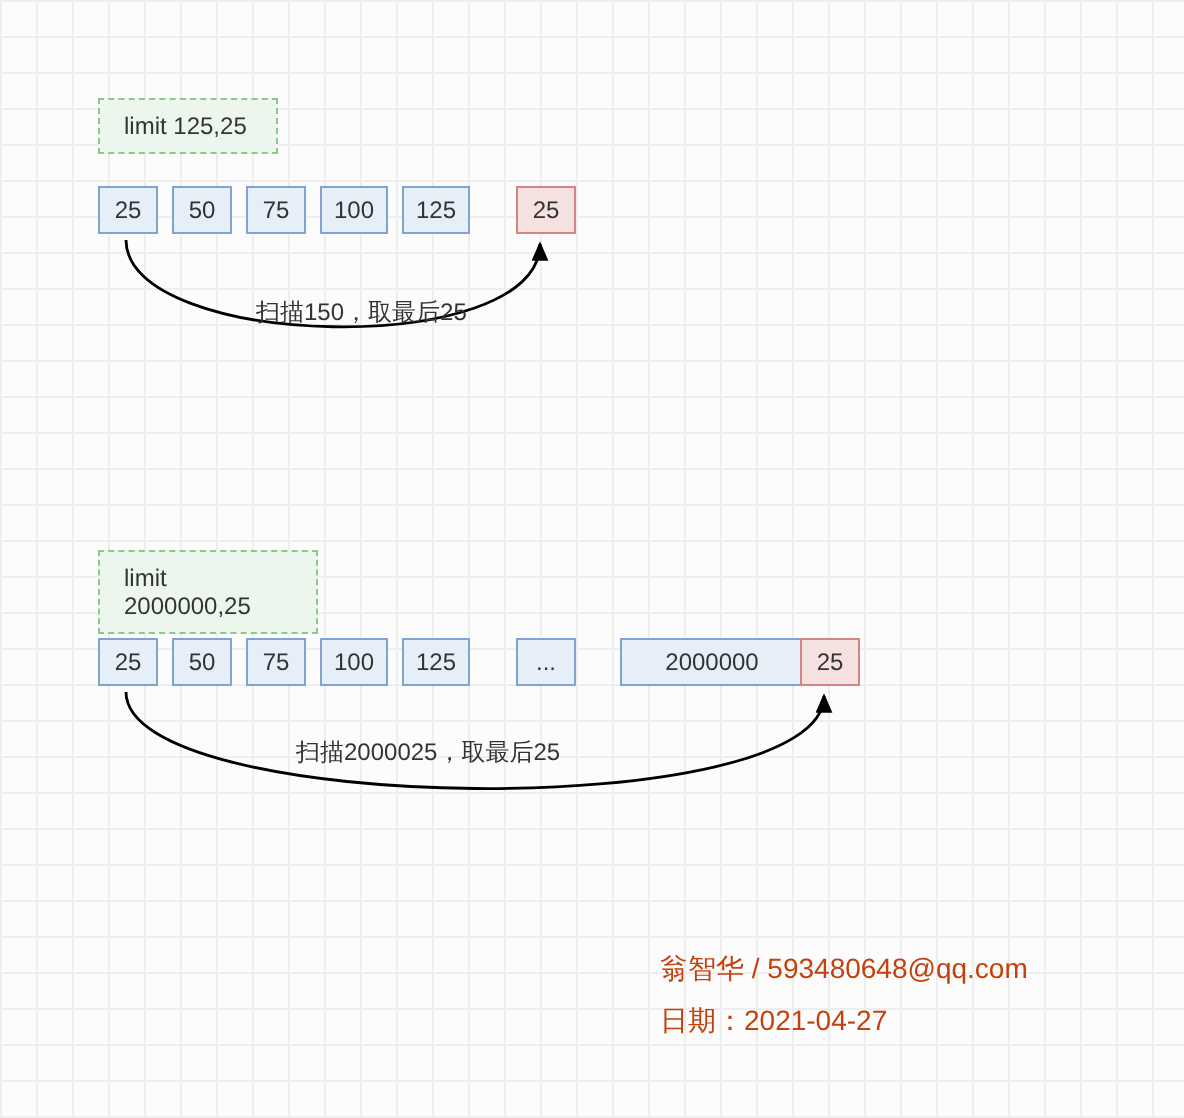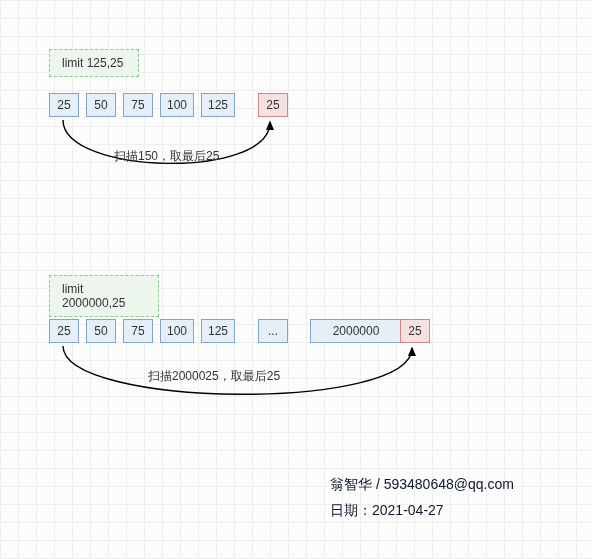--- a/index.html
+++ b/index.html
@@ -46,21 +46,21 @@
     height: 24px;
   }
   .caption {
     position: absolute;
     font-size: 12px;
     color: #333;
   }
   .credit {
     position: absolute;
     font-size: 14px;
-    color: #0f172a;
+    color: #c2410c;
   }
   svg.arrow {
     position: absolute;
     overflow: visible;
     pointer-events: none;
   }
 </style>
 </head>
 <body>
 
@@ -76,21 +76,21 @@
 
 <svg class="arrow" style="left:0; top:0;" width="592" height="250">
   <defs>
     <marker id="ah1" markerWidth="8" markerHeight="8" refX="6" refY="3" orient="auto">
       <path d="M0,0 L7,3 L0,6 Z" fill="#000"></path>
     </marker>
   </defs>
   <path d="M 63 120 C 63 175, 270 180, 270 122" fill="none" stroke="#000" stroke-width="1.4" marker-end="url(#ah1)"></path>
 </svg>
 
-<div class="caption" style="left:114px; top:148px;text-align:center;">扫描150，取最后25</div>
+<div class="caption" style="left:128px; top:148px;text-align:center;">扫描150，取最后25</div>
 
 <div class="limit-label" style="left:49px; top:275px; width:110px;">limit 2000000,25</div>
 
 <div class="box-blue" style="left:49px; top:319px; width:30px;">25</div>
 <div class="box-blue" style="left:86px; top:319px; width:30px;">50</div>
 <div class="box-blue" style="left:123px; top:319px; width:30px;">75</div>
 <div class="box-blue" style="left:160px; top:319px; width:34px;">100</div>
 <div class="box-blue" style="left:201px; top:319px; width:34px;">125</div>
 <div class="box-blue" style="left:258px; top:319px; width:30px;">...</div>
 <div class="box-blue" style="left:310px; top:319px; width:92px;">2000000</div>

